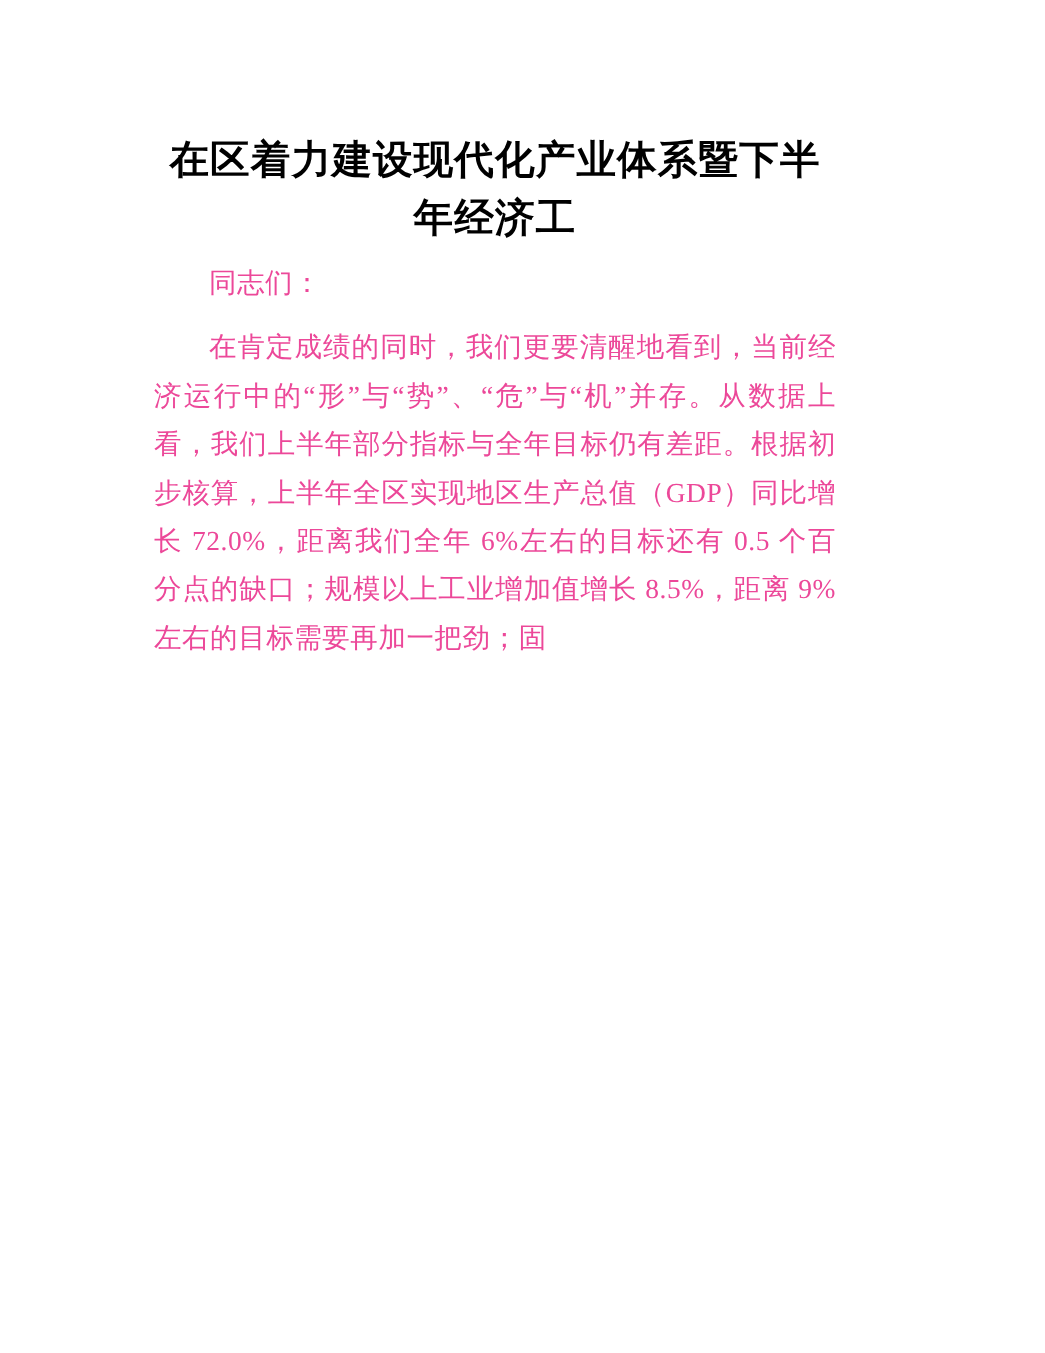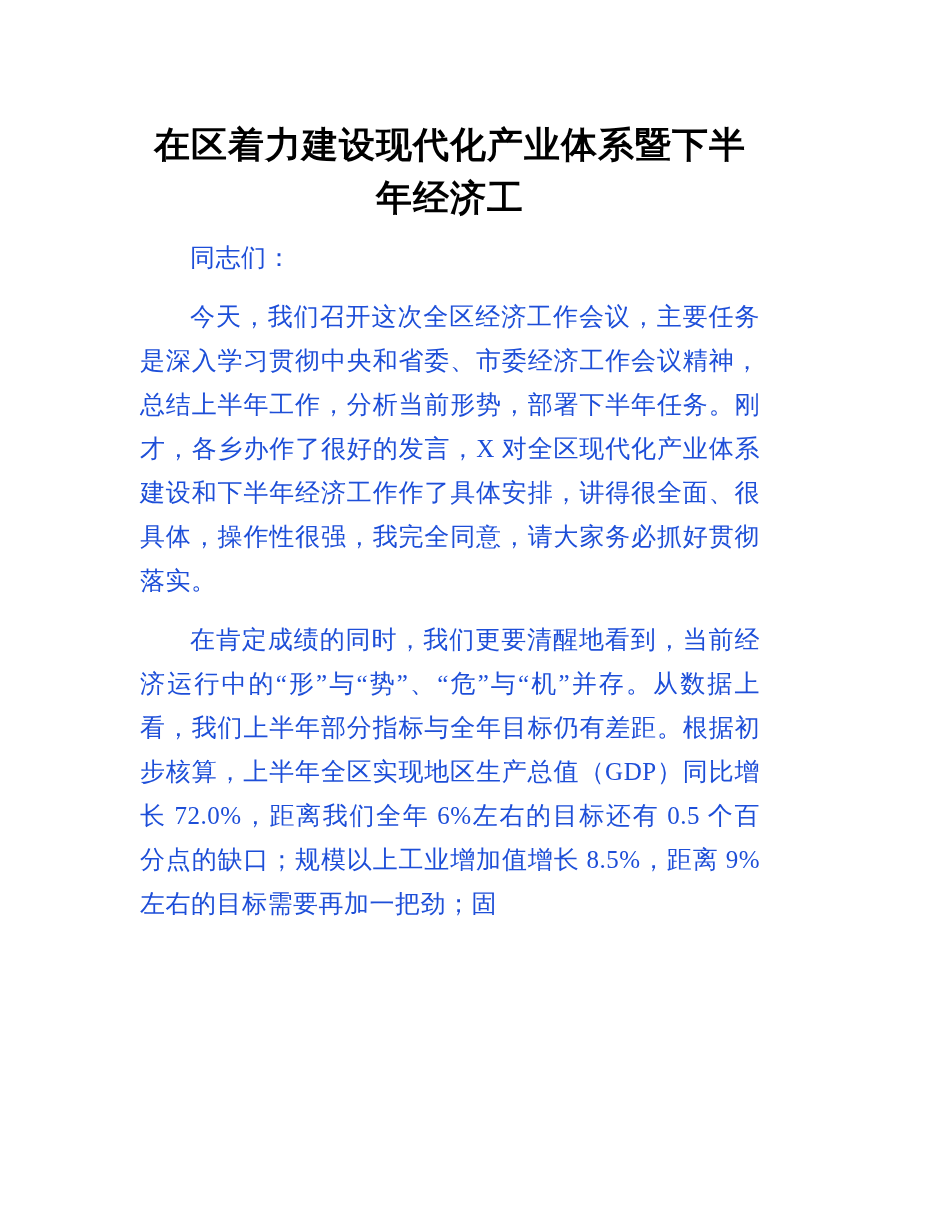--- a/index.html
+++ b/index.html
@@ -33,33 +33,32 @@
   }
   .body-para {
     font-family: "Liberation Serif", "DejaVu Serif", serif;
     font-size: 25px;
     line-height: 44px;
     text-align: justify;
     text-justify: inter-character;
     text-indent: 2em;
     letter-spacing: 0.5px;
     margin: 15px 0 0 0;
-    color: #1d4ed8;
+    color: #ec4899;
   }
   .salutation {
     margin-top: 10px;
   }
 </style>
 </head>
 <body>
 
 <div class="page">
   <h1 class="doc-title">
     <span class="title-line">在区着力建设现代化产业体系暨下半年经济工</span>
   </h1>
 
   <p class="body-para salutation">同志们：</p>
 
-  <p class="body-para">今天，我们召开这次全区经济工作会议，主要任务是深入学习贯彻中央和省委、市委经济工作会议精神，总结上半年工作，分析当前形势，部署下半年任务。刚才，各乡办作了很好的发言，X 对全区现代化产业体系建设和下半年经济工作作了具体安排，讲得很全面、很具体，操作性很强，我完全同意，请大家务必抓好贯彻落实。</p>
 
 
   <p class="body-para">在肯定成绩的同时，我们更要清醒地看到，当前经济运行中的“形”与“势”、“危”与“机”并存。从数据上看，我们上半年部分指标与全年目标仍有差距。根据初步核算，上半年全区实现地区生产总值（GDP）同比增长 72.0%，距离我们全年 6%左右的目标还有 0.5 个百分点的缺口；规模以上工业增加值增长 8.5%，距离 9%左右的目标需要再加一把劲；固</p>
 </div>
 
 </body></html>

